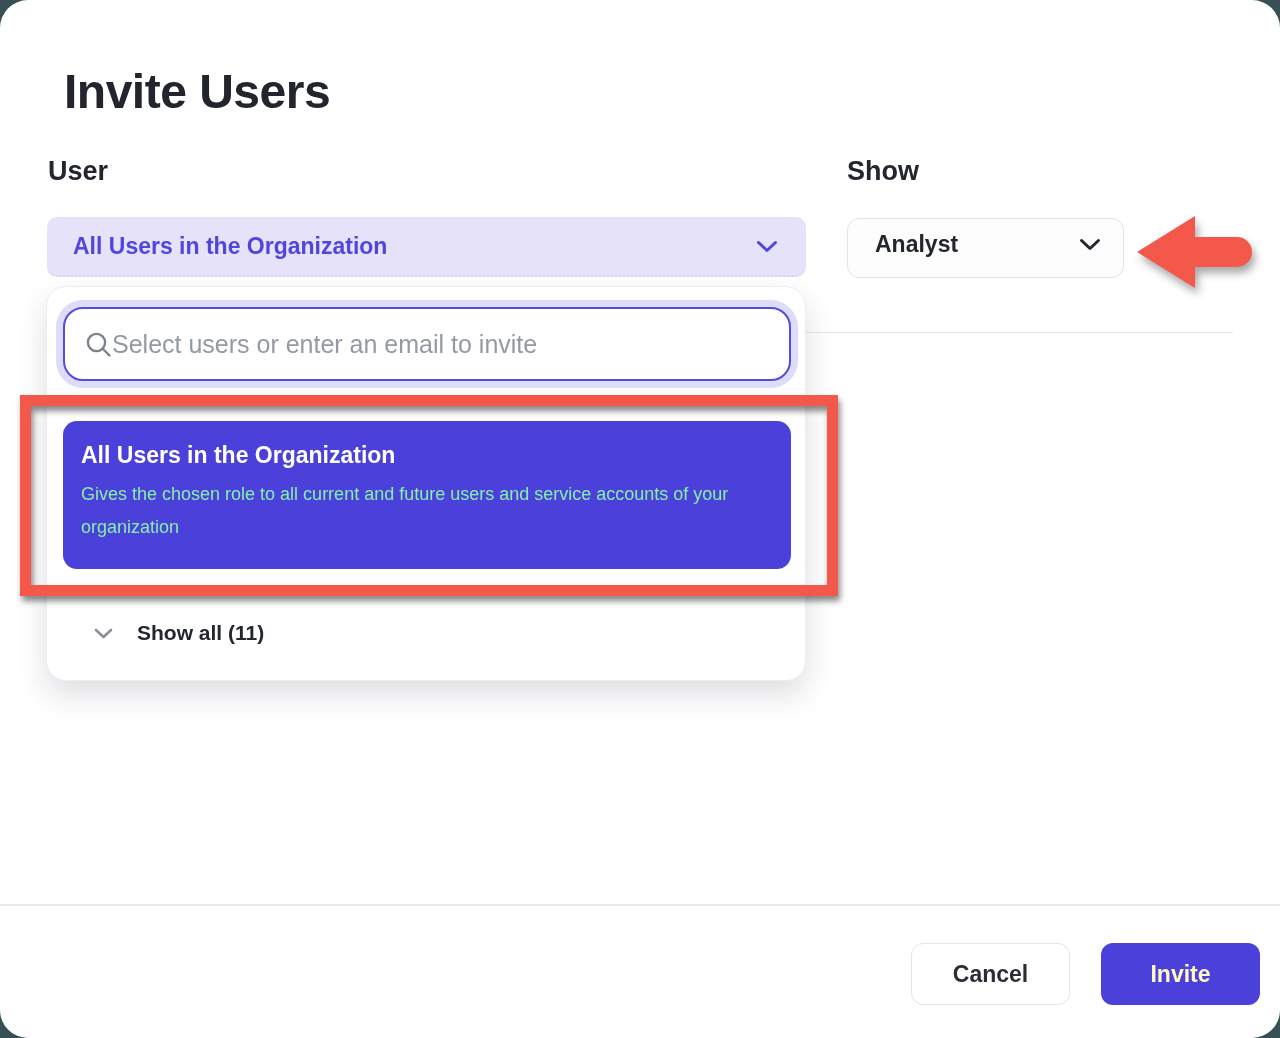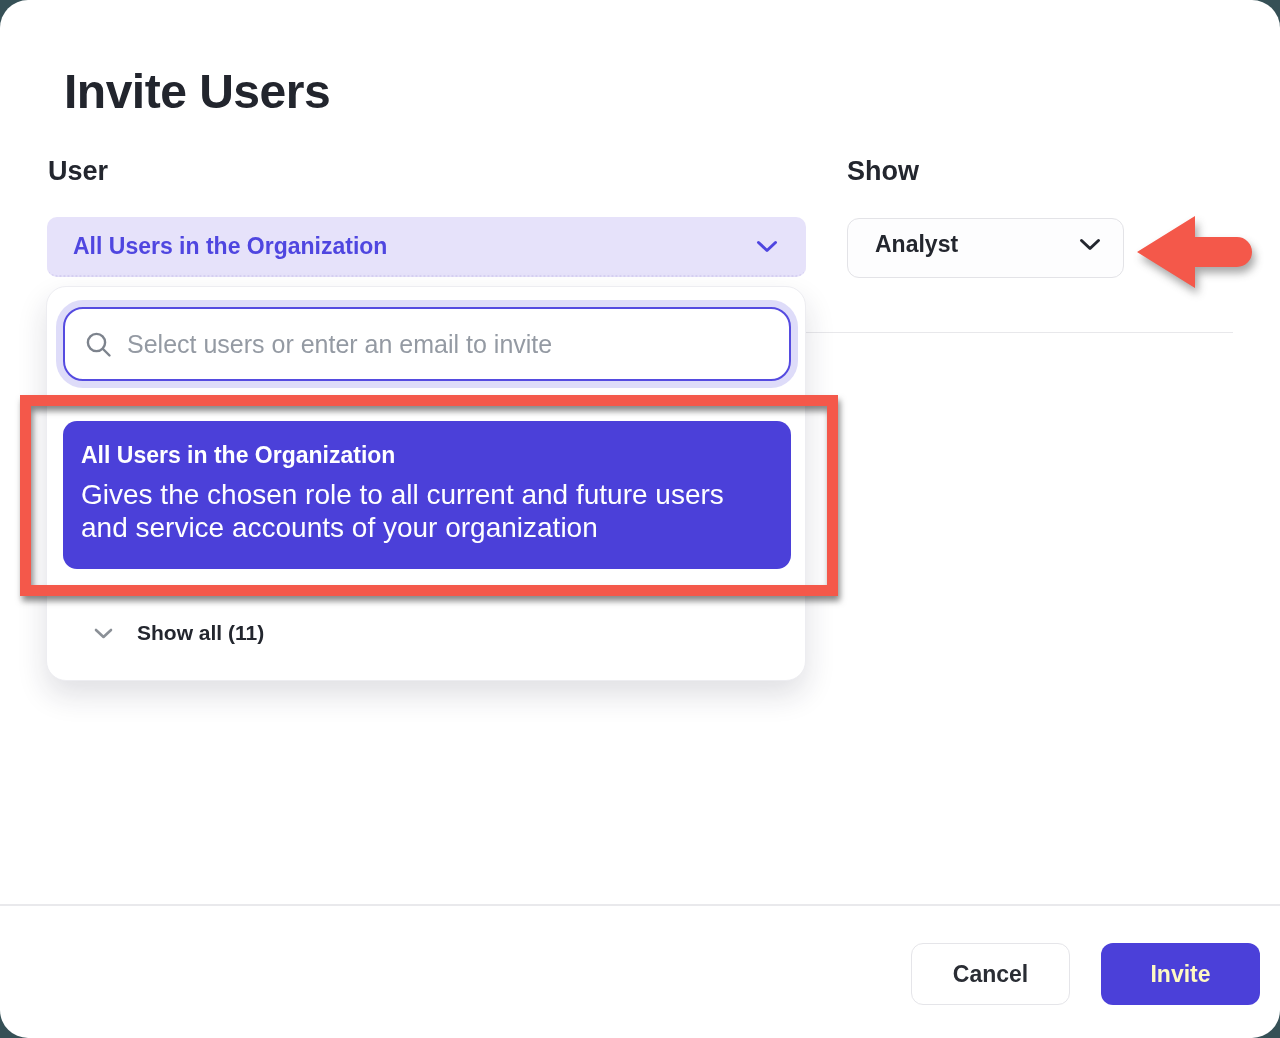--- a/index.html
+++ b/index.html
@@ -62,41 +62,41 @@
     position:absolute;left:46px;top:286px;width:760px;height:395px;
     background:#ffffff;border:1px solid #ededf1;border-radius:20px;
     box-shadow:0 14px 30px rgba(28,28,60,0.14);
     box-sizing:border-box;z-index:2;
   }
   .search-box{
     position:absolute;left:16px;top:20px;width:728px;height:74px;
     background:#ffffff;
     border:2.5px solid #554be0;border-radius:20px;
     box-shadow:0 0 0 7px rgba(124,114,232,0.25);
-    display:flex;align-items:center;gap:15px;
+    display:flex;align-items:center;
     padding:0 20px 0 20px;box-sizing:border-box;
   }
   .search-box input{
     flex:1;border:none;outline:none;background:transparent;
     font-family:"Liberation Sans","DejaVu Sans",sans-serif;
     font-size:25px;color:#23262e;padding:0;
   }
   .search-box input::placeholder{color:#949aa3;opacity:1;}
 
   .option-selected{
     position:absolute;left:16px;top:134px;width:728px;height:148px;
     background:#4b40d9;border-radius:14px;
     padding:21px 20px 0 18px;box-sizing:border-box;
     cursor:pointer;
   }
   .option-title{
     font-size:23px;font-weight:700;color:#ffffff;margin:0 0 9px 0;
   }
   .option-desc{
-    font-size:28px;font-weight:400;color:#ffffff;
+    font-size:18px;font-weight:400;color:#86efac;
     line-height:33px;max-width:695px;
   }
 
   .show-all{
     position:absolute;left:0;top:318px;width:100%;height:56px;
     display:flex;align-items:center;cursor:pointer;padding-left:11px;
   }
   .show-all .chev{margin-left:36px;}
   .show-all-label{
     margin-left:24px;font-size:21px;font-weight:600;color:#23262e;

